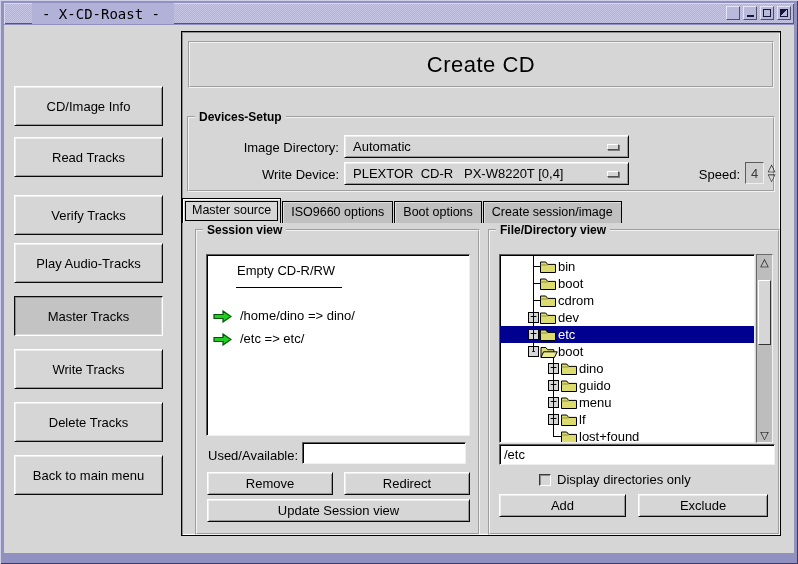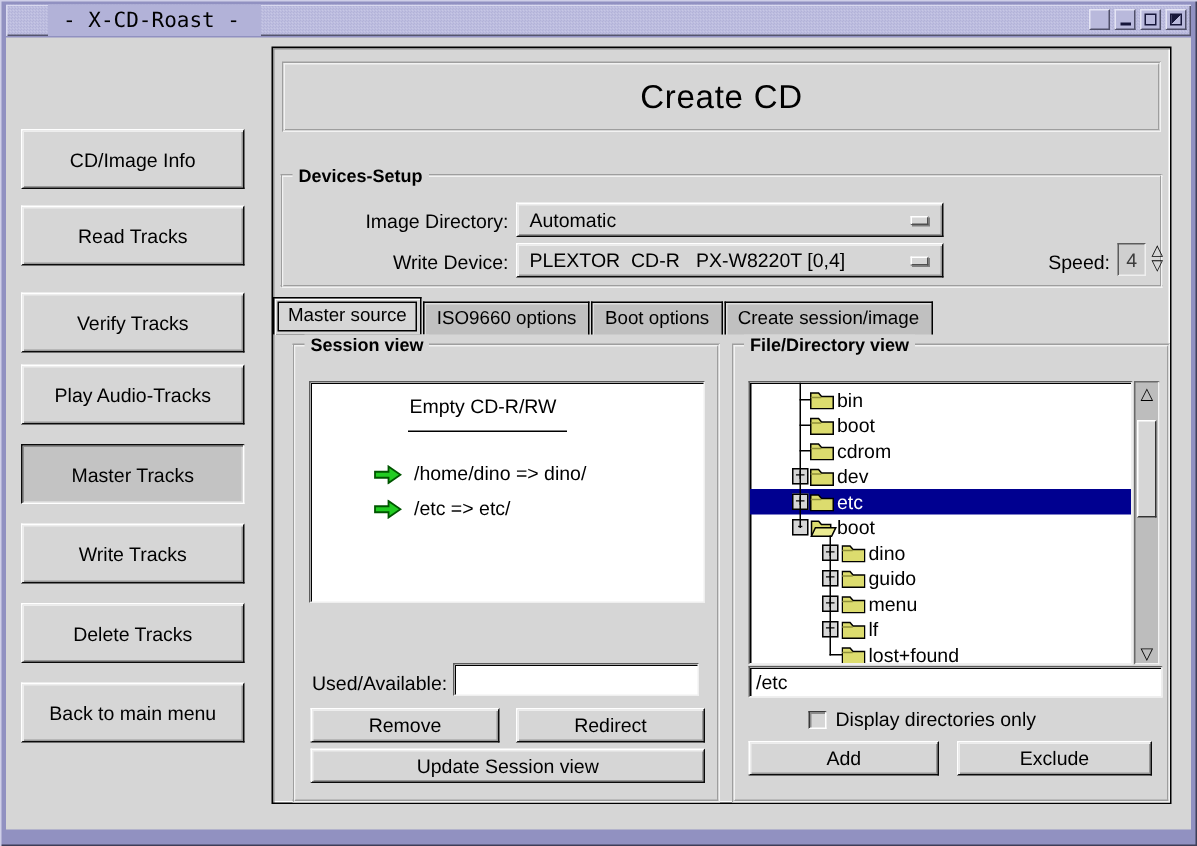--- a/index.html
+++ b/index.html
@@ -67,21 +67,21 @@
 
   
   .tabs { position:absolute; left:0; top:166px; height:25px; display:flex; align-items:flex-end; }
   .tab { background:#c0c0c0; border:1px solid #000; border-bottom:none; padding:3px 8px 4px 8px;
     font-size:12.5px; margin-right:1px; box-shadow: inset 1px 1px 0 #dedede; cursor:default; }
   .tab.active { background:#d6d6d6; padding:4px 9px 6px 9px;
     box-shadow: inset 1px 1px 0 #ffffff, inset 0 0 0 2px #d6d6d6, inset 0 0 0 3px #000; }
 
   
   .fs-session { left:13px; top:197px; width:285px; height:306px; }
-  .session-list { position:absolute; left:9px; top:23px; width:264px; height:148px; overflow:hidden;padding-left:36px; }
+  .session-list { position:absolute; left:9px; top:23px; width:264px; height:182px; overflow:hidden; }
   .sess-empty { margin:8px 0 0 30px; font-size:13px; }
   .sess-rule { margin:9px 0 0 29px; width:106px; height:1px; background:#000; }
   .sess-entry { display:flex; align-items:flex-end; height:23px; padding-left:6px; font-size:13px; }
   .sess-entries { margin-top:12px; }
   .arrow-icon { margin-right:8px; flex:0 0 auto; }
   .ua-label { position:absolute; left:11px; top:217px; font-size:13px; }
   .ua-input { position:absolute; left:105px; top:211px; width:164px; height:22px; font-size:13px;
     padding-left:3px; outline:none; }
   .btn { display:flex; align-items:center; justify-content:center; font-size:13px; cursor:default; }
   .btn-remove  { position:absolute; left:10px;  top:241px; width:126px; height:23px; }

